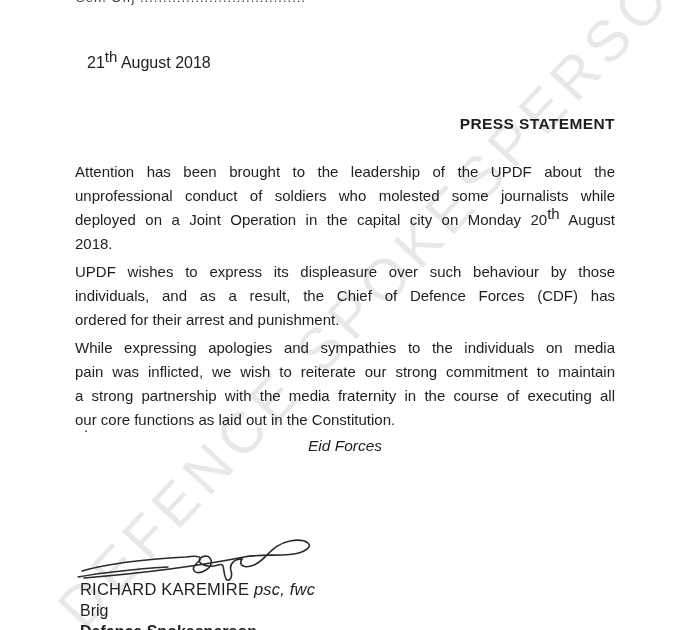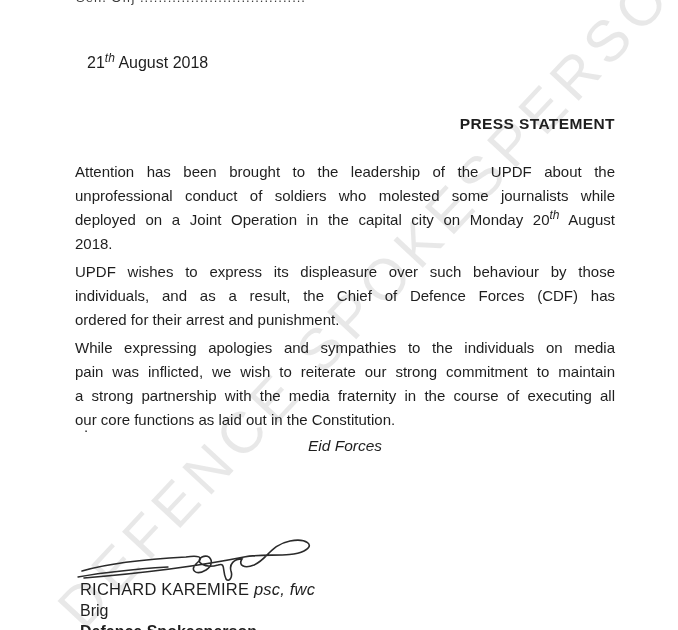--- a/index.html
+++ b/index.html
@@ -61,21 +61,21 @@
   }
   .paragraphs {
     position: absolute;
     left: 75px; top: 160px;
     width: 540px;
     font-size: 15px;
   }
   .para { margin: 0 0 4px 0; }
   .line { line-height: 24px; height: 24px; white-space: nowrap; }
   .line.just { text-align: justify; text-align-last: justify; white-space: normal; }
-  sup { font-size: 12px; vertical-align: super; line-height: 0; font-style: italic; }
+  sup { font-size: 15px; vertical-align: super; line-height: 0; }
   .stray {
     position: absolute;
     left: 84px; top: 418px;
     font-size: 15px;
   }
   .eid {
     position: absolute;
     left: 75px; top: 437px;
     width: 540px;
     text-align: center;

